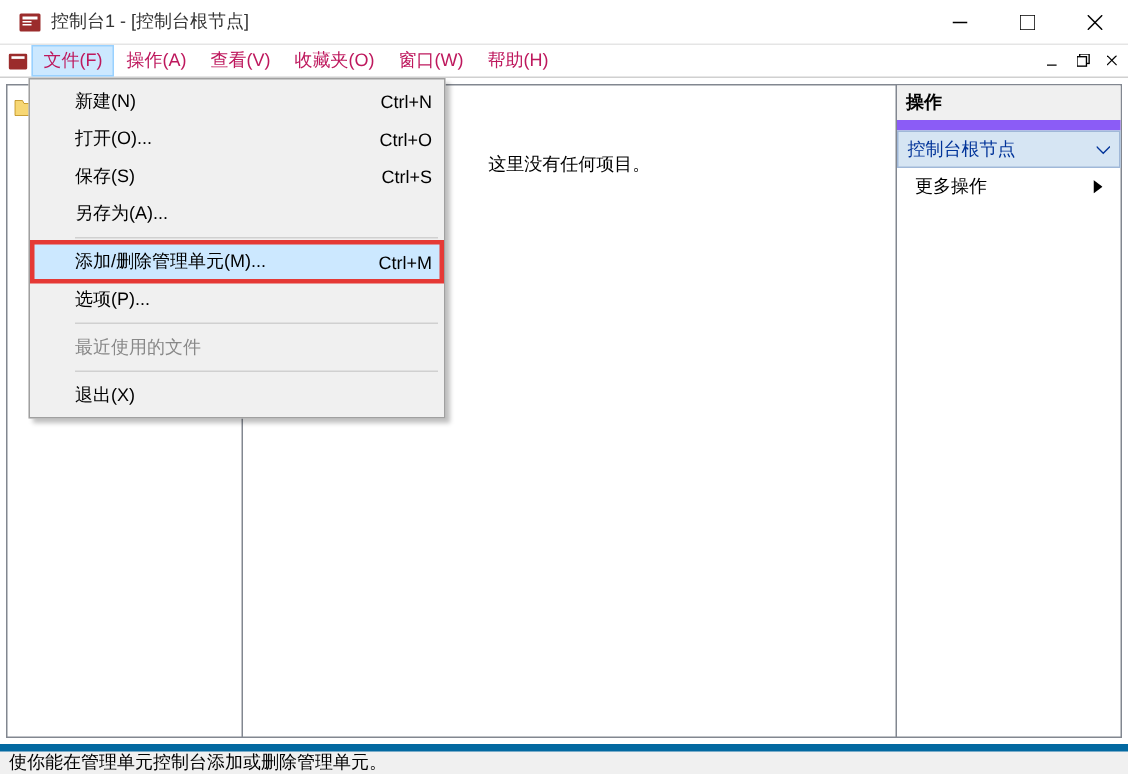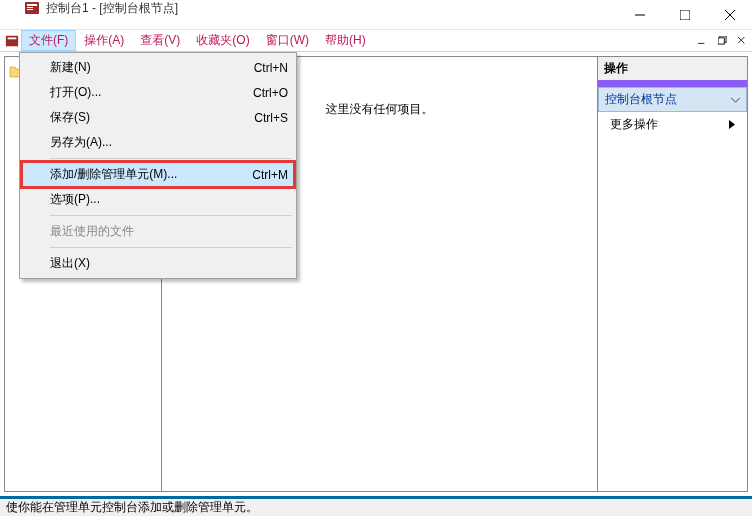--- a/index.html
+++ b/index.html
@@ -1,18 +1,18 @@
 <!DOCTYPE html>
 <html><head>
 <meta charset="utf-8">
 <style>
 * { margin: 0; padding: 0; box-sizing: border-box; font-family: "Microsoft YaHei", "SimSun", Arial, sans-serif; font-size: 12px; }
 html, body { width: 752px; height: 516px; background: #fff; overflow: hidden; }
 
-.titlebar { height: 30px; display: flex; padding-left: 24px; border-bottom: 1px solid #e5e5e5; }
+.titlebar { height: 30px; display: flex; align-items: center; padding-left: 12px; border-bottom: 1px solid #e5e5e5; }
 .titlebar .icon { width: 16px; height: 16px; margin-right: 6px; }
 .titlebar .title { flex: 1; color: #333; }
 .win-btns { display: flex; height: 100%; }
 .win-btn { width: 45px; display: flex; align-items: center; justify-content: center; }
 .win-btn svg { width: 10px; height: 10px; }
 
 .menubar { height: 22px; display: flex; align-items: stretch; border-bottom: 1px solid #d0d0d0; padding-left: 3px; }
 .menubar .mb-icon { width: 18px; display:flex; align-items:center; justify-content:center; }
 .menubar .menu { padding: 0 8px; display: flex; align-items: center; color: #be185d; }
 .menubar .menu.open { background: #cce8ff; border: 1px solid #99d1ff; padding: 0 7px; }
@@ -22,21 +22,21 @@
 .body { position: relative; height: calc(100% - 30px - 22px - 20px); display:flex; }
 .left-pane { width: 158px; border:1px solid #828790; margin: 4px 0 4px 4px; background:#fff; display:flex; flex-direction:column; padding-top:4px; }
 .tree-item { display:flex; align-items:center; padding: 2px 4px; gap:4px; }
 .tree-item .folder-icon { width:16px; height:16px; }
 .mid-pane { flex:1; border:1px solid #828790; margin:4px 0 4px 0; border-left:none; background:#fff; display:flex; justify-content:center; padding-top: 44px; }
 .right-pane { width:150px; border:1px solid #828790; margin:4px 4px 4px 0; border-left:none; background:#fff; display:flex; flex-direction:column; }
 .right-pane .hdr { background:#f0f0f0; border-bottom:7px solid #8b5cf6; padding:3px 6px; font-weight:bold; }
 .right-pane .band { background:#d6e5f3; border:1px solid #a0b8d8; padding:3px 6px; display:flex; justify-content:space-between; align-items:center; color:#003399; }
 .right-pane .item { padding:4px 12px; display:flex; justify-content:space-between; align-items:center;gap:30px; }
 
-.statusbar { height: 20px; border-top:3px solid #0369a1; display:flex; align-items:center; padding-left:6px; color:#000; background:#f0f0f0; }
+.statusbar { height: 20px; border-top:5px solid #0369a1; display:flex; align-items:center; padding-left:6px; color:#000; background:#f0f0f0; }
 
 
 .dropdown { position:absolute; left:19px; top:0; width:278px; background:#f0f0f0; border:1px solid #a0a0a0; box-shadow:3px 3px 3px rgba(0,0,0,0.25); padding:2px; z-index:10; }
 .dd-item { display:flex; align-items:center; padding:4px 6px 4px 28px; color:#000; position:relative; }
 .dd-item .sc { margin-left:auto; padding-left:20px; }
 .dd-item.disabled { color:#888; }
 .dd-sep { height:1px; background:#d0d0d0; margin:3px 2px 3px 28px; }
 .dd-item.hl-box { outline:3px solid #e53935; outline-offset:-1px; background:#cce8ff; }
 
 .folder-svg { fill:#f7d774; stroke:#b8860b; stroke-width:0.5; }

